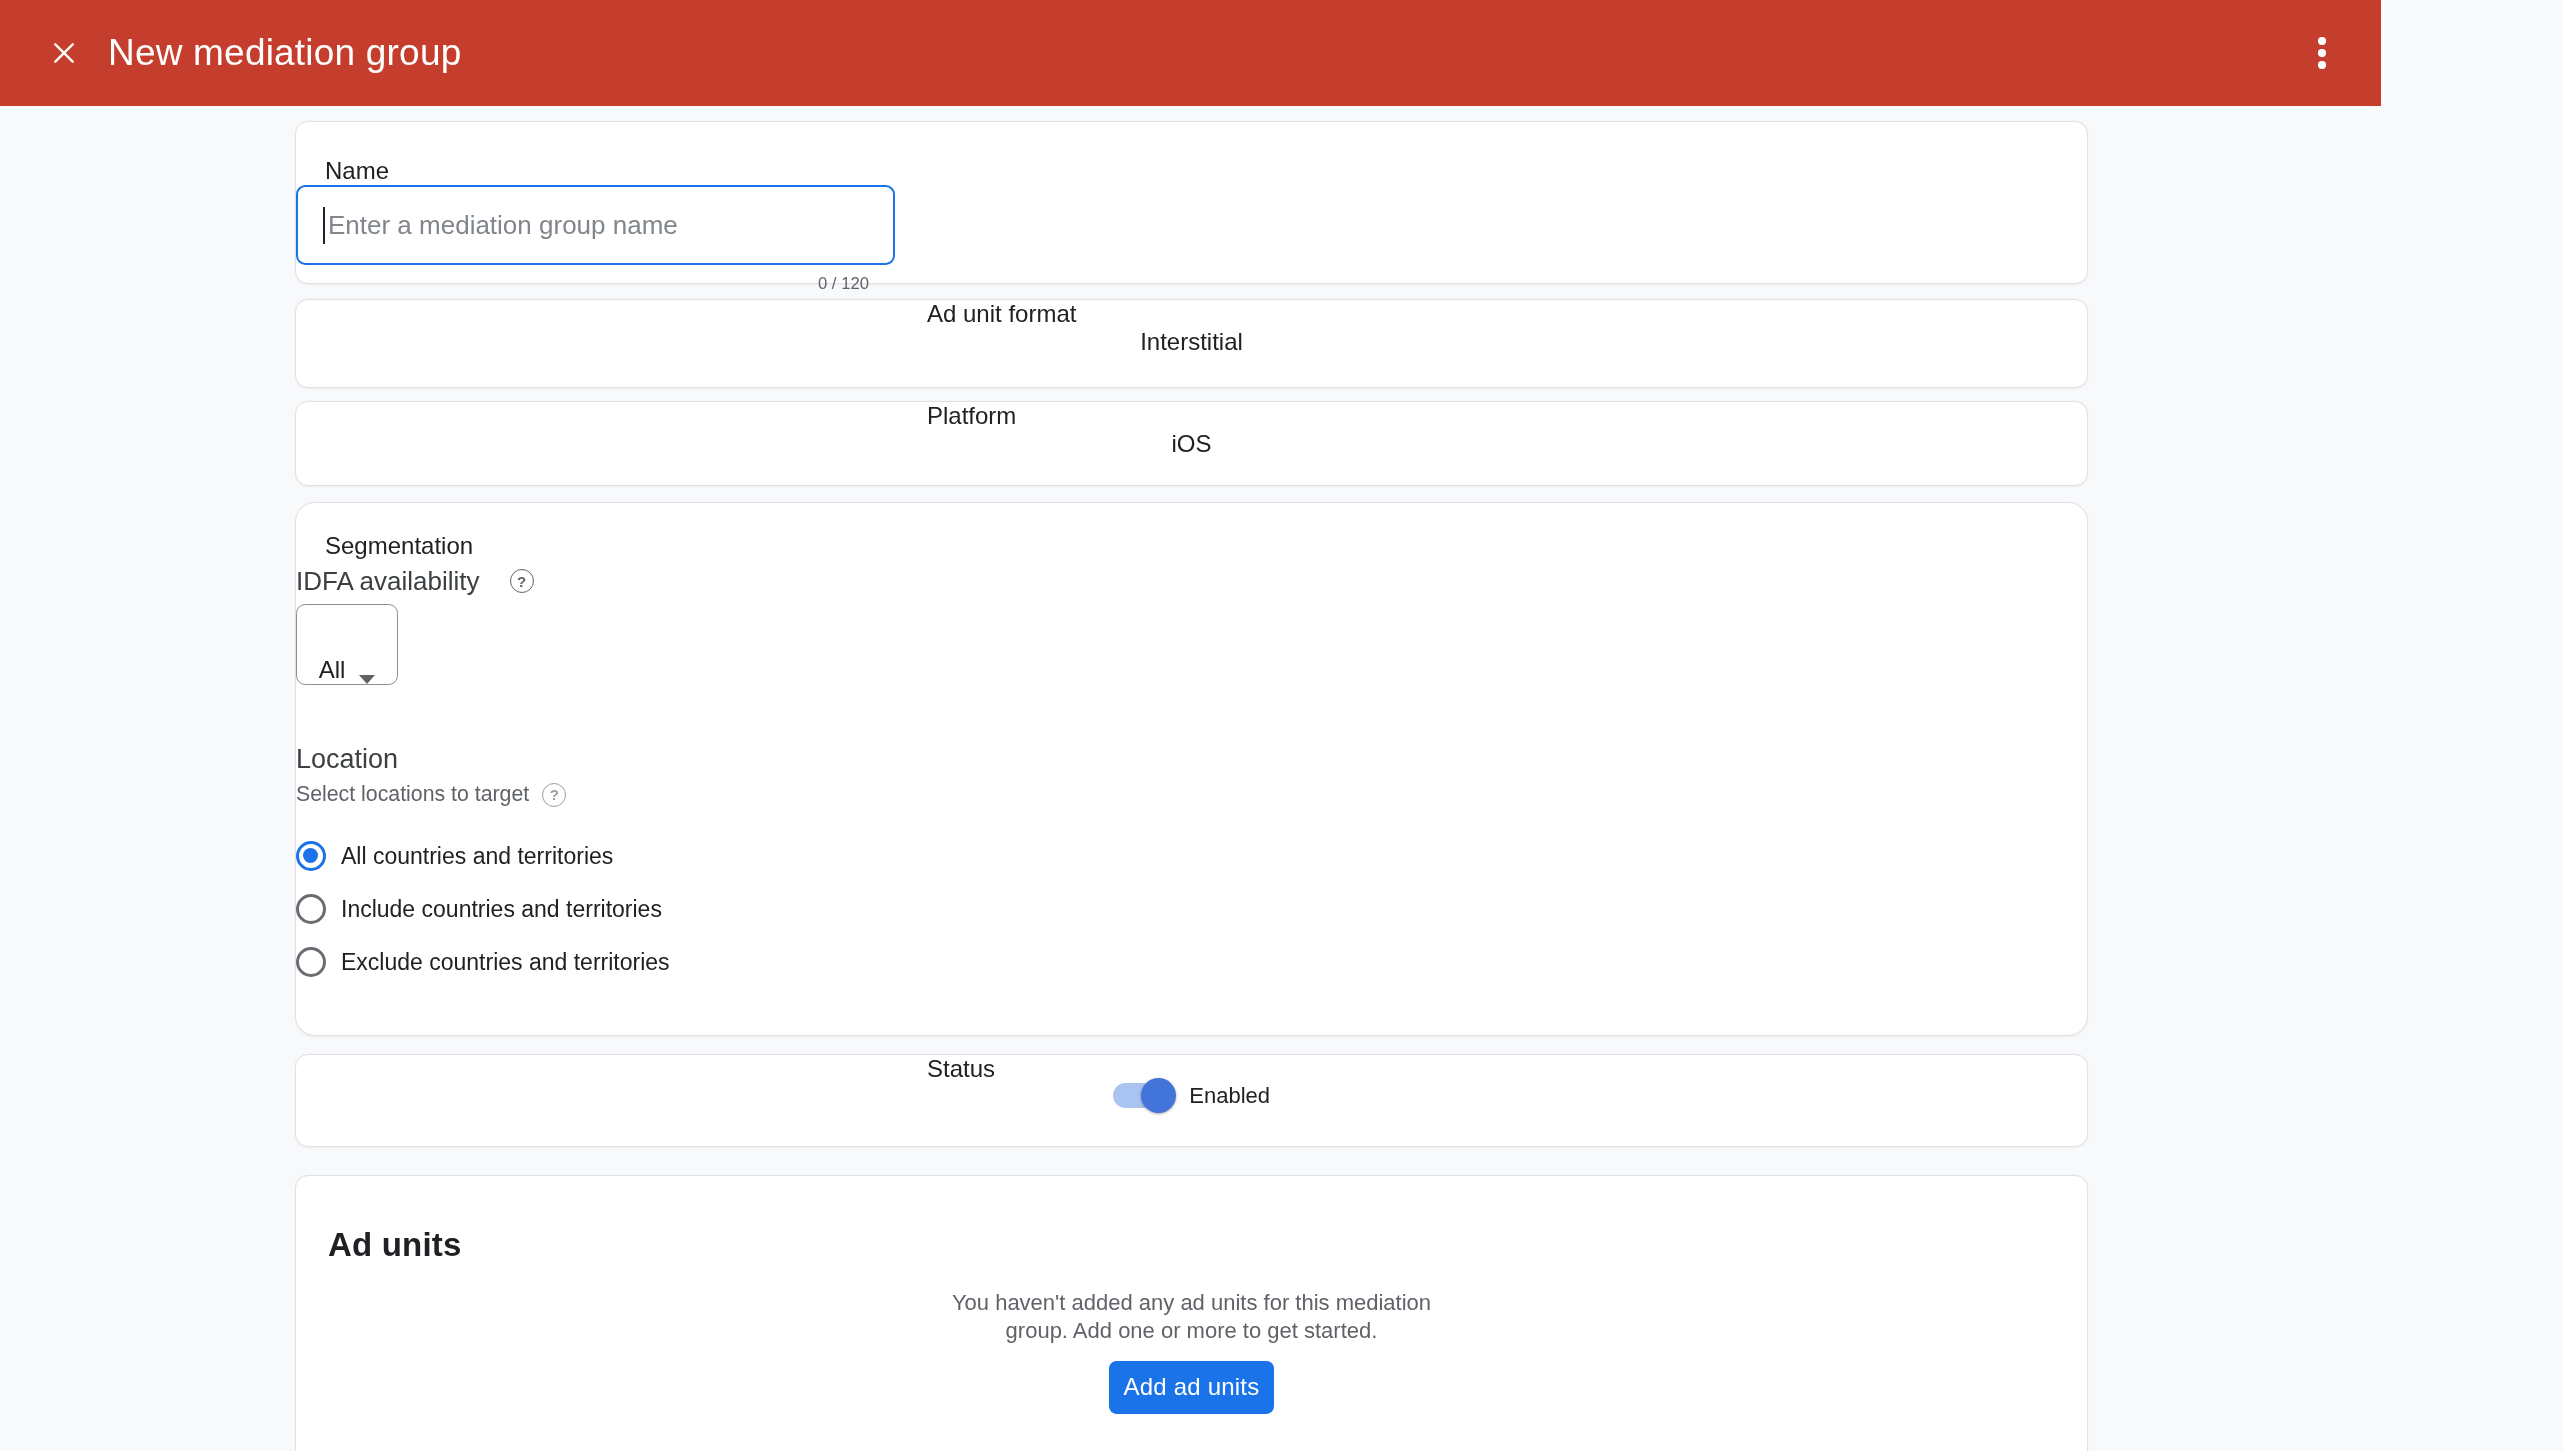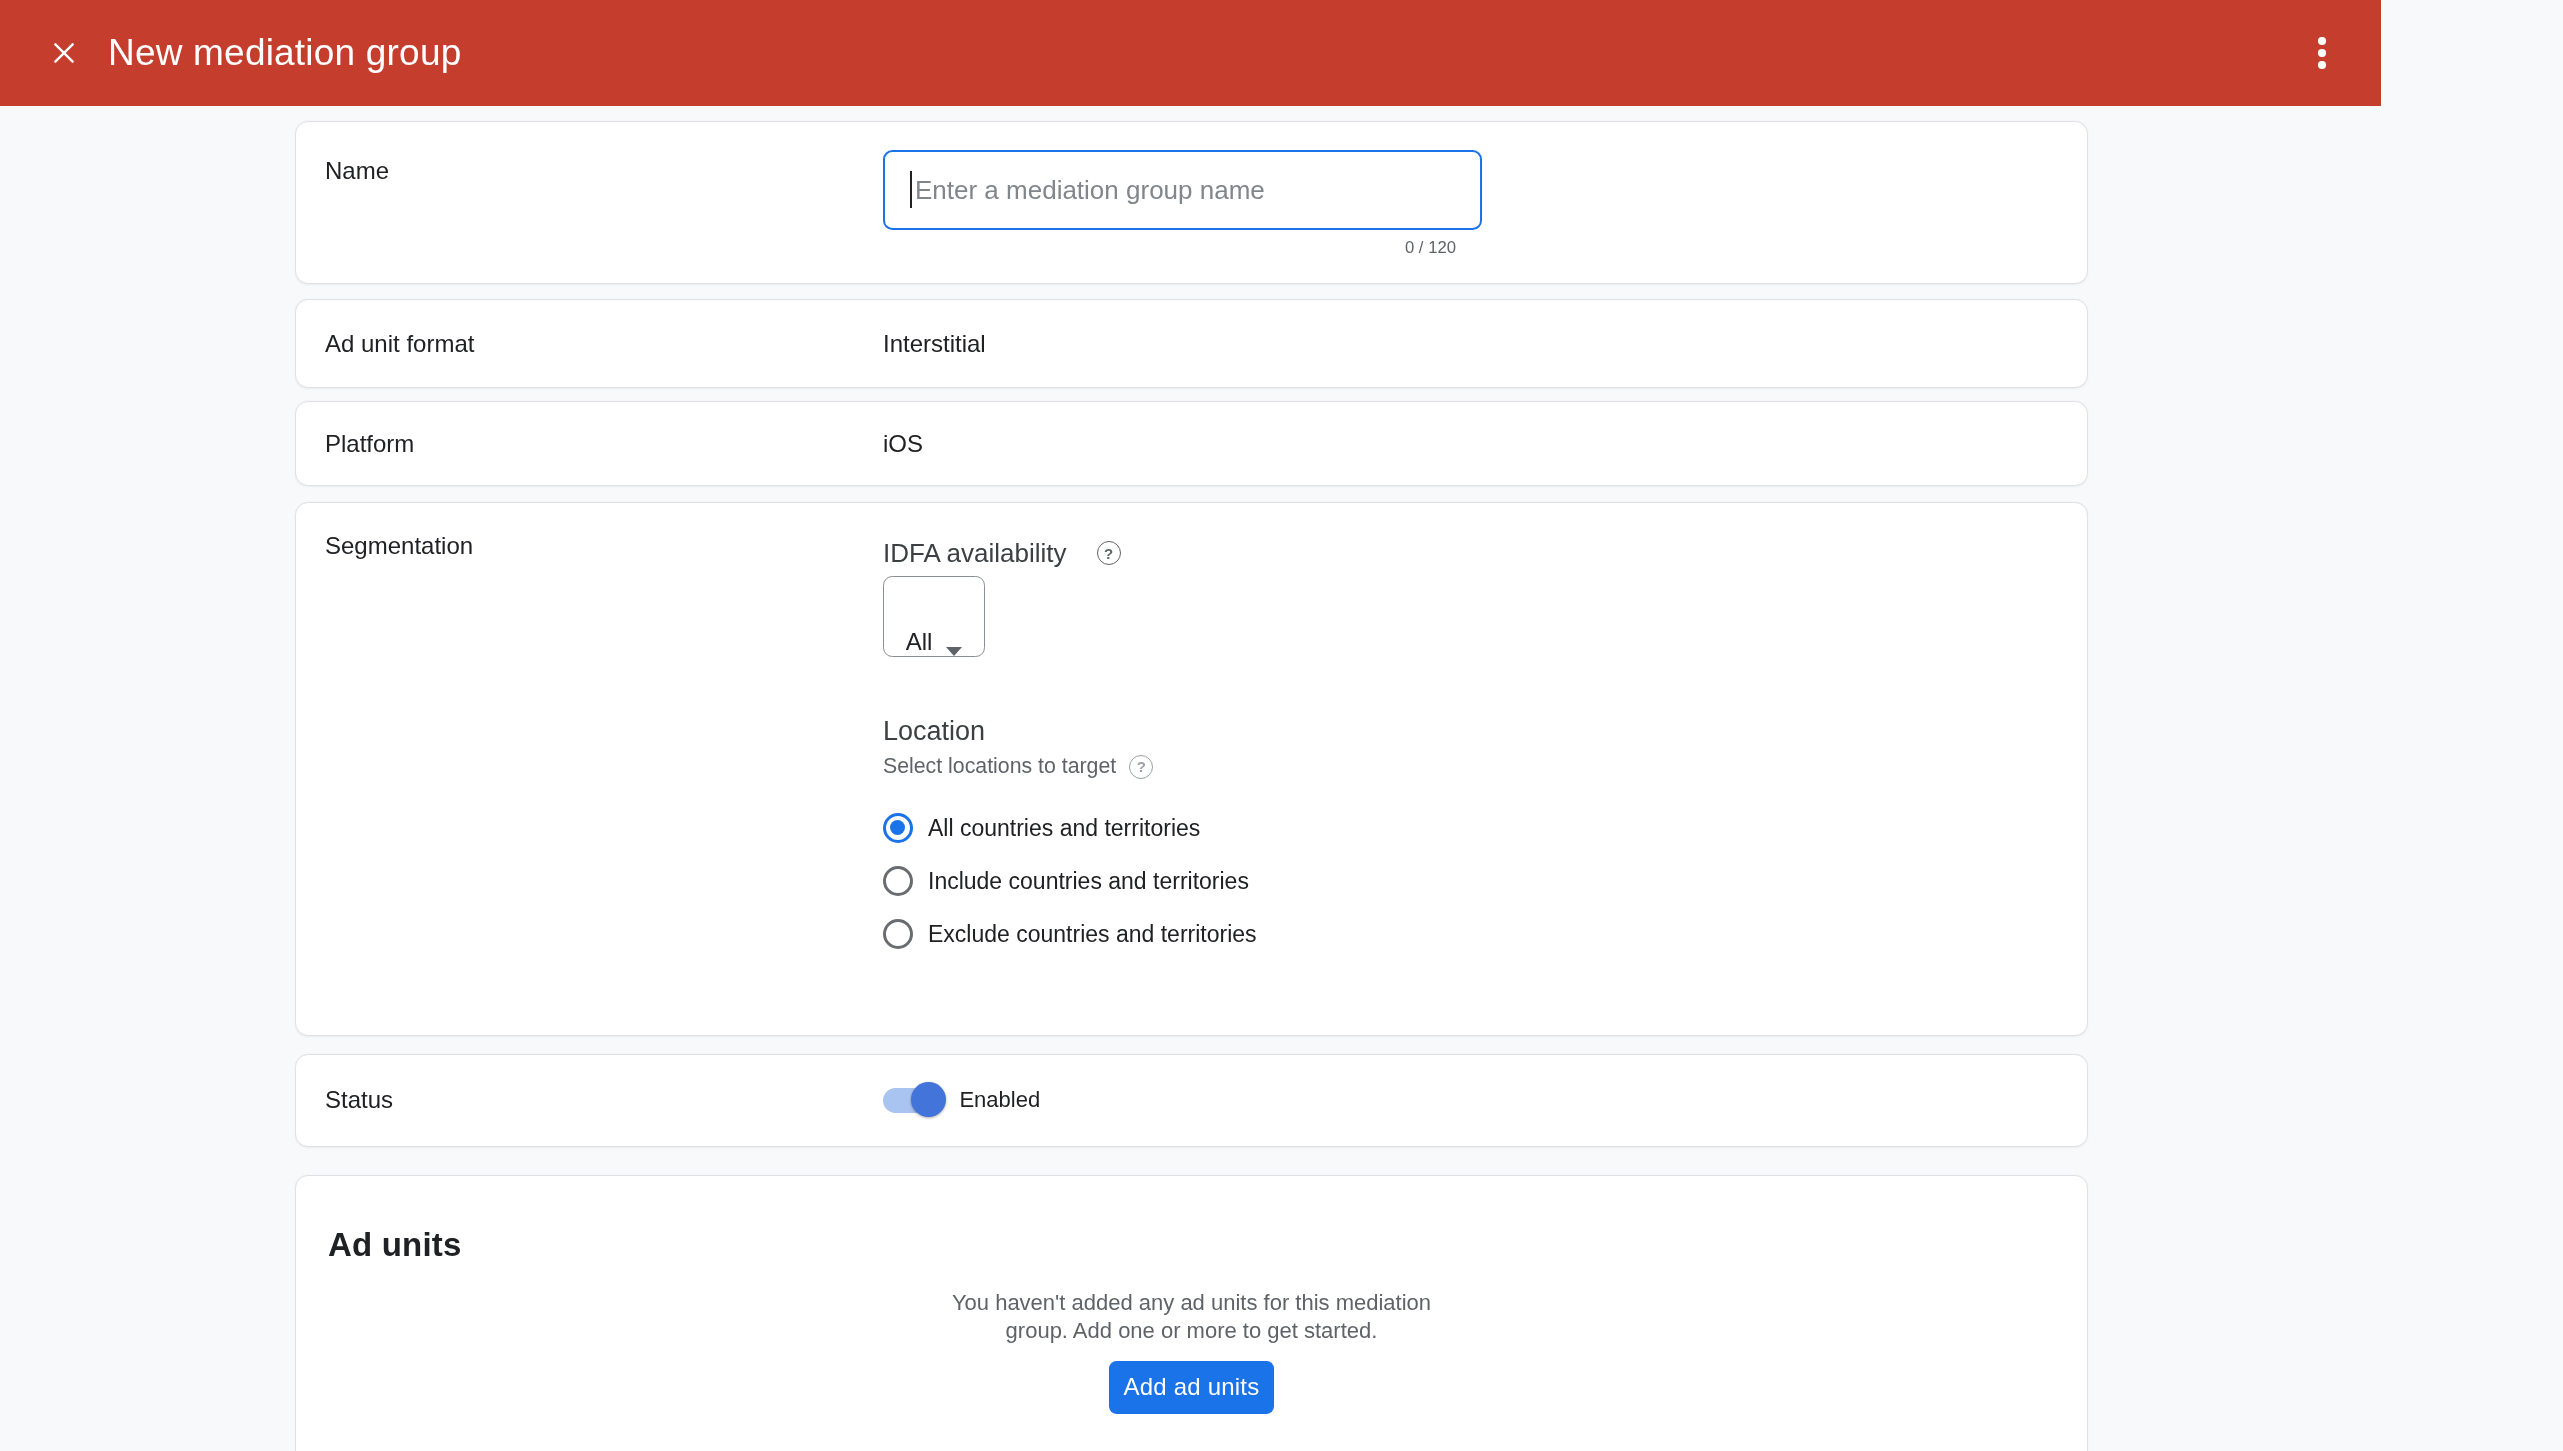--- a/index.html
+++ b/index.html
@@ -21,21 +21,21 @@
   .menu-btn { margin-left:auto; margin-right:48px; padding:9.3px 7.4px; cursor:pointer;
     display:flex; flex-direction:column; align-items:center; gap:4.6px; }
   .menu-btn .dot { width:7.4px; height:7.4px; border-radius:50%; background:#FFFFFF; }
 
   
   .content { padding:15px 293px 0 295px; }
   .card {
     background:#FFFFFF; border:0.9px solid #DFE1E5; border-radius:13px;
     box-shadow:0 0.9px 1.9px rgba(60,64,67,0.07);
   }
-  .row { display:flex; }
+  .row { display:flex;flex-direction:column; }
   .label-col { width:587px; padding-left:29px; flex:none; font-size:24px; color:#202124; }
 
   
   .card-name { height:163px; padding-top:28px; margin-bottom:15px; }
   .card-name .label-col { padding-top:7.4px; }
   .name-input-wrap { position:relative; width:599px; }
   .name-input {
     width:599px; height:80px; border:2.8px solid #1A73E8; border-radius:9.3px;
     padding-left:30px; font-size:26px; color:#202124; outline:none;
     font-family:Liberation Sans, sans-serif; background:#fff; display:block;
@@ -44,21 +44,21 @@
   .fake-caret { position:absolute; left:27px; top:21.3px; width:1.9px; height:37px; background:#202124; }
   .char-counter { width:599px; margin-top:8.4px; padding-right:26px; text-align:right;
     font-size:16.7px; color:#5F6368; }
 
   
   .card-format { height:89px; margin-bottom:13px; align-items:center; }
   .card-platform { height:85px; margin-bottom:16px; align-items:center; }
   .value-text { font-size:24px; color:#202124; }
 
   
-  .card-seg { height:534px; margin-bottom:17.6px; padding-top:29px; }
+  .card-seg { height:534px; margin-bottom:17.6px; padding-top:29px;border-radius:20px; }
   .idfa-row { margin-top:5.6px; display:flex; align-items:center; gap:30px;
     font-size:26px; color:#3C4043; }
   .help-icon {
     width:24px; height:24px; border:1.9px solid #5F6368; border-radius:50%;
     color:#5F6368; font-size:15px; display:flex; align-items:center;
     justify-content:center; flex:none; font-weight:700; cursor:pointer;
   }
   .help-icon.light { border-color:#9AA0A6; color:#9AA0A6; }
   .dropdown {
     margin-top:7.4px; width:102px; height:81px; border:1.9px solid #8A8F94;

